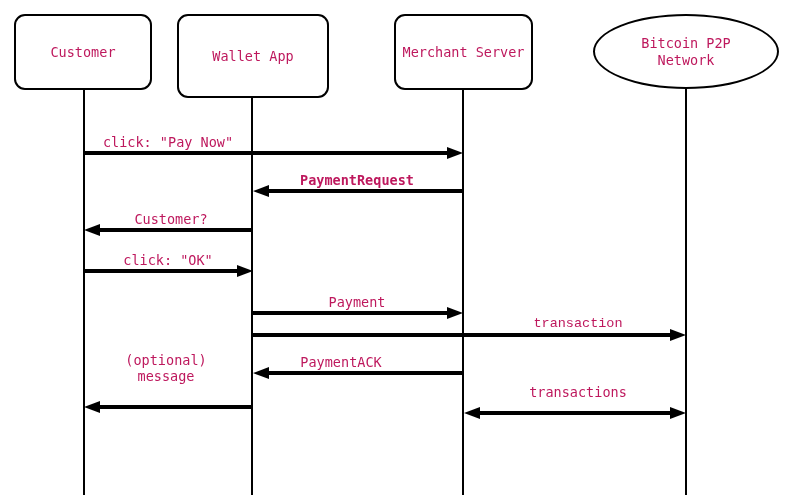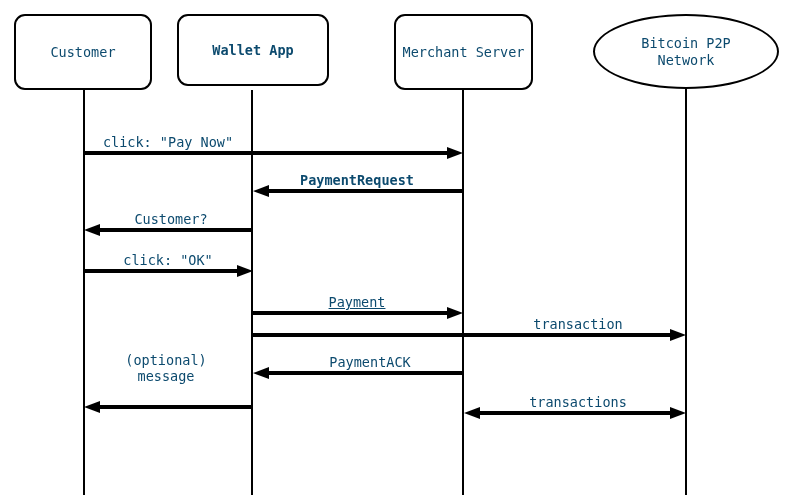--- a/index.html
+++ b/index.html
@@ -1,18 +1,18 @@
 <!DOCTYPE html>
 <html><head>
 <meta charset="utf-8">
 <style>
   html,body{margin:0;padding:0;background:#ffffff;}
   .canvas{
     position:relative;width:795px;height:502px;background:#ffffff;
-    font-family:"DejaVu Sans Mono","Liberation Mono",monospace;color:#0c4a6e;
+    font-family:"DejaVu Sans Mono","Liberation Mono",monospace;color:#be185d;
     overflow:hidden;
   }
   .actor{
     position:absolute;display:flex;align-items:center;justify-content:center;
     border:2.5px solid #000000;border-radius:11px;background:#ffffff;
     font-size:13.5px;line-height:17px;text-align:center;white-space:pre-line;
     box-sizing:border-box;z-index:2;
   }
   .actor.ellipse{border-radius:50%;}
   .lifeline{position:absolute;width:2px;background:#000000;z-index:1;}
@@ -27,21 +27,21 @@
   .ahead.left{border-right:16px solid #000000;}
 </style>
 </head>
 <body>
 
 <div class="canvas">
 
   <div class="actor" style="left:14px;top:14px;width:138px;height:76px;">
     <span>Customer</span>
   </div>
-  <div class="actor" style="left:177px;top:14px;width:152px;height:72px;font-weight:bold;">
+  <div class="actor" style="left:177px;top:14px;width:152px;height:84px;">
     <span>Wallet App</span>
   </div>
   <div class="actor" style="left:394px;top:14px;width:139px;height:76px;">
     <span>Merchant Server</span>
   </div>
   <div class="actor ellipse" style="left:593px;top:14px;width:186px;height:75px;">
     <span>Bitcoin P2P
 Network</span>
   </div>
 
@@ -68,44 +68,44 @@
     <div class="mline" style="left:99px;top:228px;width:154px;"></div>
   </div>
 
   <div>
     <div class="mlabel" style="left:168px;top:252px;">click: "OK"</div>
     <div class="mline" style="left:84px;top:269px;width:154px;"></div>
     <div class="ahead right" style="left:237px;top:265px;"></div>
   </div>
 
   <div>
-    <div class="mlabel" style="left:357px;top:294px;text-decoration:underline;">Payment</div>
+    <div class="mlabel" style="left:357px;top:294px;">Payment</div>
     <div class="mline" style="left:253px;top:311px;width:195px;"></div>
     <div class="ahead right" style="left:447px;top:307px;"></div>
   </div>
 
   <div>
-    <div class="mlabel" style="left:578px;top:316px;">transaction</div>
+    <div class="mlabel" style="left:578px;top:316px;font-family:Liberation Mono, monospace;">transaction</div>
     <div class="mline" style="left:253px;top:333px;width:418px;"></div>
     <div class="ahead right" style="left:670px;top:329px;"></div>
   </div>
 
   <div>
-    <div class="mlabel" style="left:370px;top:354px;">PaymentACK</div>
+    <div class="mlabel" style="left:341px;top:354px;">PaymentACK</div>
     <div class="ahead left" style="left:253px;top:367px;"></div>
     <div class="mline" style="left:268px;top:371px;width:195px;"></div>
   </div>
 
   <div>
     <div class="mlabel" style="left:166px;top:352px;">(optional)
 message</div>
     <div class="ahead left" style="left:84px;top:401px;"></div>
     <div class="mline" style="left:99px;top:405px;width:154px;"></div>
   </div>
 
   <div>
-    <div class="mlabel" style="left:578px;top:394px;">transactions</div>
+    <div class="mlabel" style="left:578px;top:384px;">transactions</div>
     <div class="ahead left" style="left:464px;top:407px;"></div>
     <div class="mline" style="left:479px;top:411px;width:192px;"></div>
     <div class="ahead right" style="left:670px;top:407px;"></div>
   </div>
 
 </div>
 
 </body></html>

